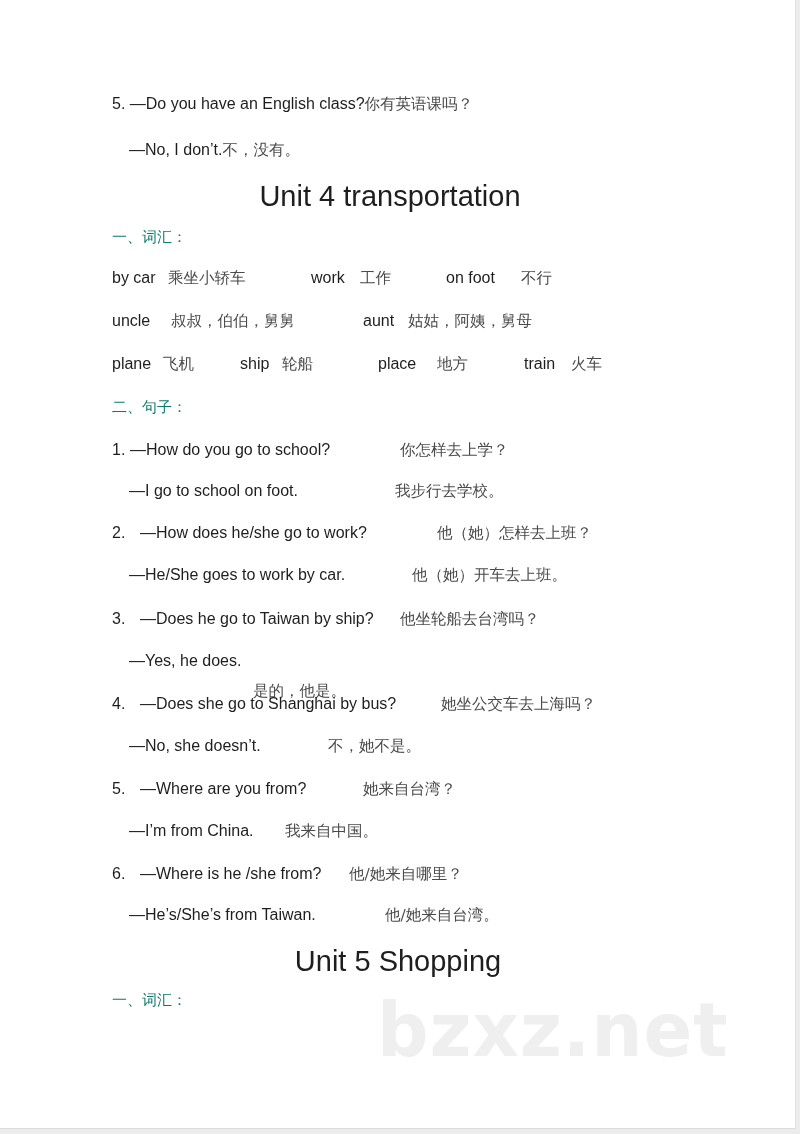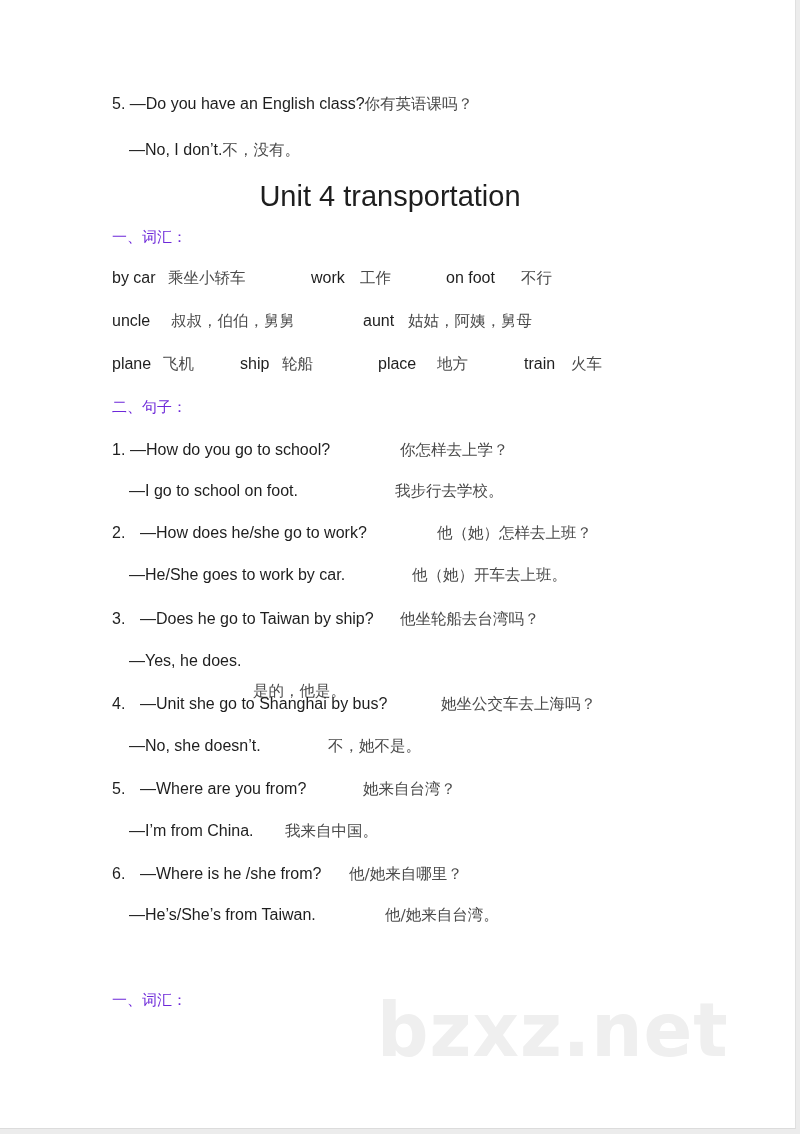--- a/index.html
+++ b/index.html
@@ -44,21 +44,21 @@
       width: 780px;
       text-align: center;
       font-size: 29px;
       color: #1e1e1e;
       line-height: 26px;
     }
     .section {
       position: absolute;
       left: 112px;
       font-family: "DejaVu Serif", "Liberation Serif", serif;
-      color: #6d28d9;
+      color: #0f766e;
       font-size: 15px;
       line-height: 20px;
     }
     .seg { position: absolute; white-space: nowrap; }
     .watermark {
       position: absolute;
       left: 377px;
       top: 990px;
       font-family: "DejaVu Sans", "Liberation Sans", sans-serif;
       font-weight: bold;
@@ -140,21 +140,21 @@
     <span class="seg en" style="left:140px;">—Does he go to Taiwan by ship?</span>
     <span class="seg zh" style="left:400px;">他坐轮船去台湾吗？</span>
   </div>
   <div class="line" style="top:651px;width:795px;height:22px;">
     <span class="seg en" style="left:129px;">—Yes, he does.</span>
     <span class="seg zh" style="left:253px;margin-top:30px;">是的，他是。</span>
   </div>
 
   <div class="line" style="top:694px;width:795px;height:22px;">
     <span class="seg en" style="left:112px;">4.</span>
-    <span class="seg en" style="left:140px;">—Unit she go to Shanghai by bus?</span>
+    <span class="seg en" style="left:140px;">—Does she go to Shanghai by bus?</span>
     <span class="seg zh" style="left:441px;">她坐公交车去上海吗？</span>
   </div>
   <div class="line" style="top:736px;width:728px;height:22px;">
     <span class="seg en" style="left:129px;">—No, she doesn’t.</span>
     <span class="seg zh" style="left:328px;">不，她不是。</span>
   </div>
 
   <div class="line" style="top:779px;width:795px;height:22px;">
     <span class="seg en" style="left:112px;">5.</span>
     <span class="seg en" style="left:140px;">—Where are you from?</span>
@@ -168,16 +168,17 @@
   <div class="line" style="top:864px;width:795px;height:22px;">
     <span class="seg en" style="left:112px;">6.</span>
     <span class="seg en" style="left:140px;">—Where is he /she from?</span>
     <span class="seg zh" style="left:349px;">他/她来自哪里？</span>
   </div>
   <div class="line" style="top:905px;width:795px;height:22px;">
     <span class="seg en" style="left:129px;">—He’s/She’s from Taiwan.</span>
     <span class="seg zh" style="left:385px;">他/她来自台湾。</span>
   </div>
 
+  <div class="heading" style="top:948px;left:8px;">Unit 5 Shopping</div>
   <div class="section" style="top:990px;">一、词汇：</div>
 
   <div class="watermark">bzxz.net</div>
 </div>
 
 </body></html>

